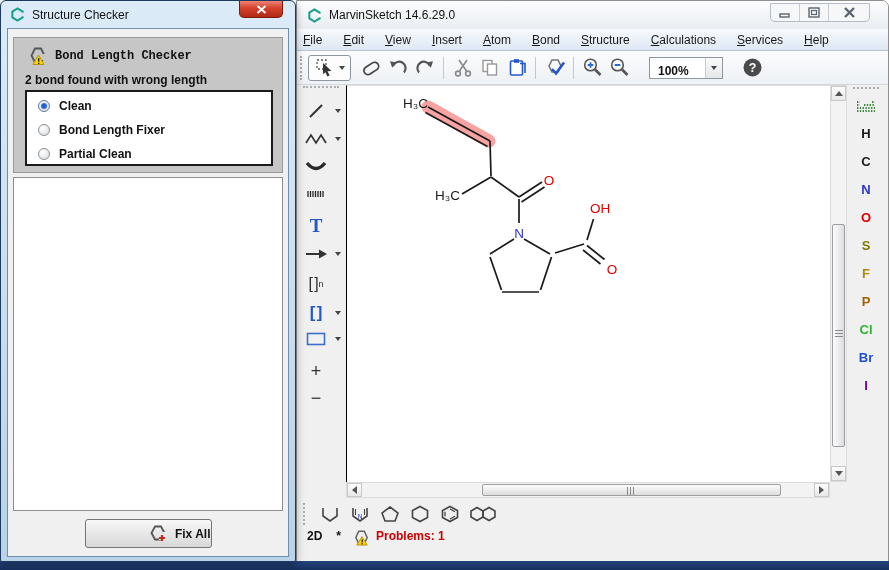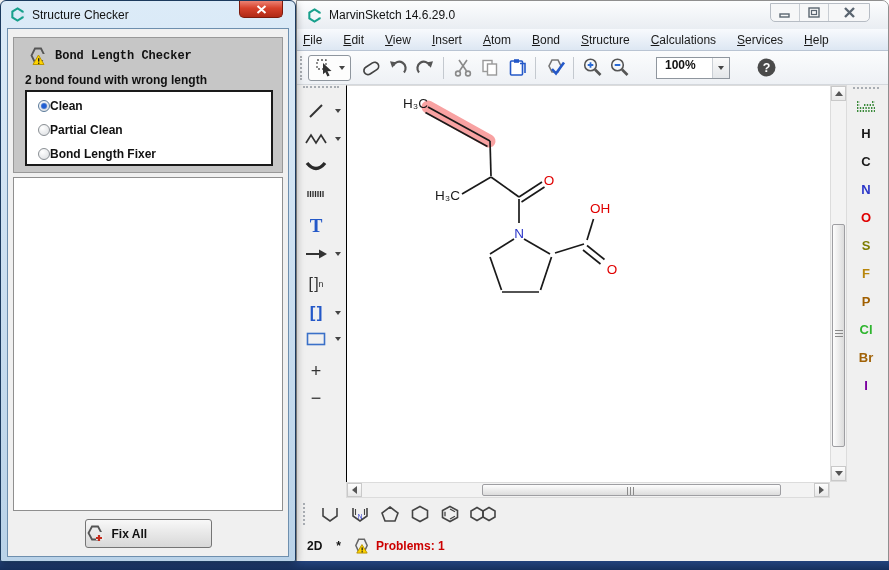--- a/index.html
+++ b/index.html
@@ -25,21 +25,21 @@
     display:flex;align-items:center;gap:21px;padding-left:6px;font-size:12px;color:#1a1a1a;}
   .menu-item{cursor:default;}
   .toolbar{position:absolute;left:0;top:50px;width:100%;height:34px;
     background:linear-gradient(#fbfcfd,#eef1f5);border-bottom:1px solid #d4d8dd;
     display:flex;align-items:center;}
   .tgrip{width:4px;height:24px;border-left:2px dotted #a8adb3;margin:0 4px 0 3px;}
   .ticon{width:27px;height:26px;display:flex;align-items:center;justify-content:center;}
   .tsep{width:1px;height:22px;background:#c4c9cf;margin:0 5px;}
   .sel-btn{width:43px;height:26px;border:1px solid #8f969e;border-radius:3px;background:#fdfdfd;
     display:flex;align-items:center;justify-content:center;gap:2px;margin-right:6px;}
-  .zoom-combo{width:74px;height:22px;border:1px solid #8f969e;background:#fff;display:flex;align-items:flex-start;margin:0 23px;}
+  .zoom-combo{width:74px;height:22px;border:1px solid #8f969e;background:#fff;display:flex;align-items:flex-end;margin:0 16px;}
   .zoom-combo .zval{flex:1;font-size:12px;font-weight:bold;padding-left:8px;color:#111;}
   .zoom-combo .zdrop{width:17px;height:100%;display:flex;align-items:center;justify-content:center;border-left:1px solid #c9ced4;background:linear-gradient(#fafafa,#e4e7ea);}
   .carat{width:0;height:0;border-left:3.5px solid transparent;border-right:3.5px solid transparent;border-top:4px solid #444;}
 
   
   .m-main{position:absolute;left:0;top:84px;width:591px;height:397px;background:#f0f0f0;}
   .lefttools{position:absolute;left:0;top:0;width:48px;height:100%;}
   .lt-grip{position:absolute;left:6px;top:1px;width:36px;height:4px;border-top:2px dotted #a8adb3;}
   .ltool{position:absolute;left:4px;width:30px;height:26px;display:flex;align-items:center;justify-content:center;}
   .lt-dd{position:absolute;left:38px;width:8px;height:26px;display:flex;align-items:center;}
@@ -56,52 +56,52 @@
 
   
   .hscroll{position:absolute;left:49px;top:481px;width:484px;height:16px;background:#f3f3f3;border:1px solid #dcdcdc;}
   .hthumb{position:absolute;left:135px;top:1px;width:299px;height:12px;background:linear-gradient(#fdfdfd,#dcdcdc);border:1px solid #9e9ea2;border-radius:2px;}
   .hthumb .grip{position:absolute;left:144px;top:2px;width:9px;height:8px;
     background:repeating-linear-gradient(90deg,#8a8a8a 0 1px,transparent 1px 3px);}
   .templates{position:absolute;left:0;top:497px;width:591px;height:31px;background:#f0f0f0;display:flex;align-items:center;}
   .tpl-grip{width:4px;height:22px;border-left:2px dotted #a8adb3;margin:0 8px 0 6px;}
   .tpl{width:30px;height:26px;display:flex;align-items:center;justify-content:center;}
   .statusbar{position:absolute;left:0;top:528px;width:591px;height:33px;background:#f0f0f0;
-    display:flex;align-items:center;padding-left:10px;font-size:12px;font-weight:bold;color:#111;}
+    display:flex;padding-left:10px;font-size:12px;font-weight:bold;color:#111;}
   .problems{color:var(--problems);margin-left:6px;}
   .star{margin:0 12px 0 14px;}
 
   
   .dialog{position:absolute;left:0;top:0;width:296px;height:562px;z-index:10;
     background:linear-gradient(#dcebf8,#b9d2e8);border:1px solid #1c3a5e;border-radius:6px 6px 2px 2px;
     box-shadow:0 2px 8px rgba(0,0,0,.35);}
   .d-titlebar{position:absolute;left:0;top:0;width:100%;height:27px;display:flex;align-items:center;padding-left:9px;}
   .d-title{font-size:12px;color:#111;margin-left:7px;}
   .d-close{position:absolute;right:12px;top:0px;width:44px;height:17px;
     background:linear-gradient(#ec8273,#d6412b 45%,#b02915);border:1px solid #7c1a0c;border-top:none;
     border-radius:0 0 5px 5px;display:flex;align-items:center;justify-content:center;
     color:#fff;font-size:11px;font-weight:bold;text-shadow:0 1px 1px #701005;}
   .d-body{position:absolute;left:6px;top:27px;width:282px;height:529px;background:#f0f0f0;border:1px solid #6e8fae;}
   .checker-panel{position:absolute;left:5px;top:8px;width:270px;height:136px;background:#c6c6c6;border:1px solid #989898;}
   .cp-head{display:flex;align-items:center;gap:7px;padding:8px 0 0 14px;font-family:Liberation Mono, monospace;}
   .cp-title{font-size:12px;font-weight:bold;color:#111;}
   .cp-msg{font-size:12px;font-weight:bold;color:#111;padding:7px 0 0 11px;}
   .optbox{position:absolute;left:11px;top:52px;width:248px;height:76px;background:#fff;border:2px solid #1a1a1a;}
-  .optrow{display:flex;align-items:center;height:24px;padding-left:11px;}
+  .optrow{display:flex;align-items:center;gap:9px;height:24px;padding-left:11px;}
   .optrow:first-child{margin-top:2px;}
   .radio{width:12px;height:12px;border-radius:50%;border:1px solid #8a8f94;
     background:radial-gradient(circle at 35% 30%,#ffffff,#d9dcdf);position:relative;}
   .radio.selected{border-color:#5a7a9a;}
   .radio.selected::after{content:"";position:absolute;left:3px;top:3px;width:4px;height:4px;border-radius:50%;
     background:#1f5dd6;box-shadow:0 0 1px 1px #2a66c8;}
   .optlabel{font-size:12px;font-weight:bold;color:#111;}
   .listarea{position:absolute;left:5px;top:148px;width:270px;height:334px;background:#fff;border:1px solid #8f8f8f;}
   .d-buttons{position:absolute;left:0;top:490px;width:100%;display:flex;justify-content:center;gap:7px;}
   .dbtn{width:127px;height:29px;border:1px solid #757575;border-radius:3px;
-    background:linear-gradient(#f8f8f8,#e9e9e9 45%,#d8d8d8);display:flex;align-items:center;justify-content:flex-start;gap:8px;
+    background:linear-gradient(#f8f8f8,#e9e9e9 45%,#d8d8d8);display:flex;align-items:center;justify-content:flex-end;gap:8px;
     font-size:12px;font-weight:bold;color:#111;}
 
   svg{display:block;}
   u{text-decoration:underline;}
 </style>
 </head>
 <body>
 
 <div class="marvin">
 
@@ -344,21 +344,21 @@
         </svg>
       </div>
       <div class="el-btn" style="color: rgb(26, 26, 26);">H</div>
       <div class="el-btn" style="color: rgb(26, 26, 26);">C</div>
       <div class="el-btn" style="color: rgb(43, 54, 201);">N</div>
       <div class="el-btn" style="color: rgb(224, 0, 0);">O</div>
       <div class="el-btn" style="color: rgb(125, 125, 0);">S</div>
       <div class="el-btn" style="color: rgb(184, 134, 11);">F</div>
       <div class="el-btn" style="color: rgb(160, 95, 0);">P</div>
       <div class="el-btn" style="color: rgb(46, 181, 46);">Cl</div>
-      <div class="el-btn" style="color: #a16207;">Br</div>
+      <div class="el-btn" style="color: #1d4ed8;">Br</div>
       <div class="el-btn" style="color: rgb(123, 0, 160);">I</div>
     </div>
   </div>
 
   <div class="hscroll">
     <div class="sbtn" style="left:0;top:0;width:15px;height:14px">
       <svg width="5" height="8" viewBox="0 0 5 8">
           <polygon points="5,0 5,8 0,4" fill="#555"></polygon>
         </svg>
     </div>
@@ -455,25 +455,25 @@
         <span class="cp-title">Bond Length Checker</span>
       </div>
       <div class="cp-msg">2 bond found with wrong length</div>
       <div class="optbox">
         <div class="optrow">
           <span class="radio selected"></span>
           <span class="optlabel">Clean</span>
         </div>
         <div class="optrow">
           <span class="radio"></span>
-          <span class="optlabel">Partial Clean</span>
+          <span class="optlabel">Bond Length Fixer</span>
         </div>
         <div class="optrow">
           <span class="radio"></span>
-          <span class="optlabel">Bond Length Fixer</span>
+          <span class="optlabel">Partial Clean</span>
         </div>
       </div>
     </div>
     <div class="listarea"></div>
     <div class="d-buttons">
       <div class="dbtn">
         <span>
           <svg width="18" height="19" viewBox="0 0 18 19">
               <path d="M6 2.5 12 2.5 15.5 9 12 15.5 6 15.5 2.5 9Z" fill="none" stroke="#555" stroke-width="1.8"></path>
               <rect x="10" y="8" width="8" height="8" fill="#e9e9e9"></rect>

